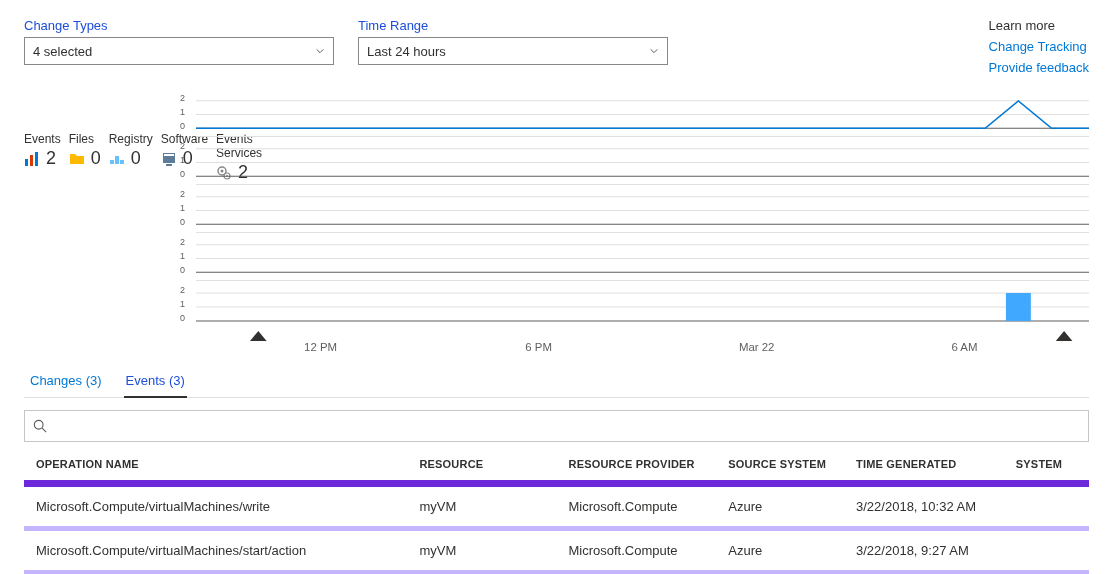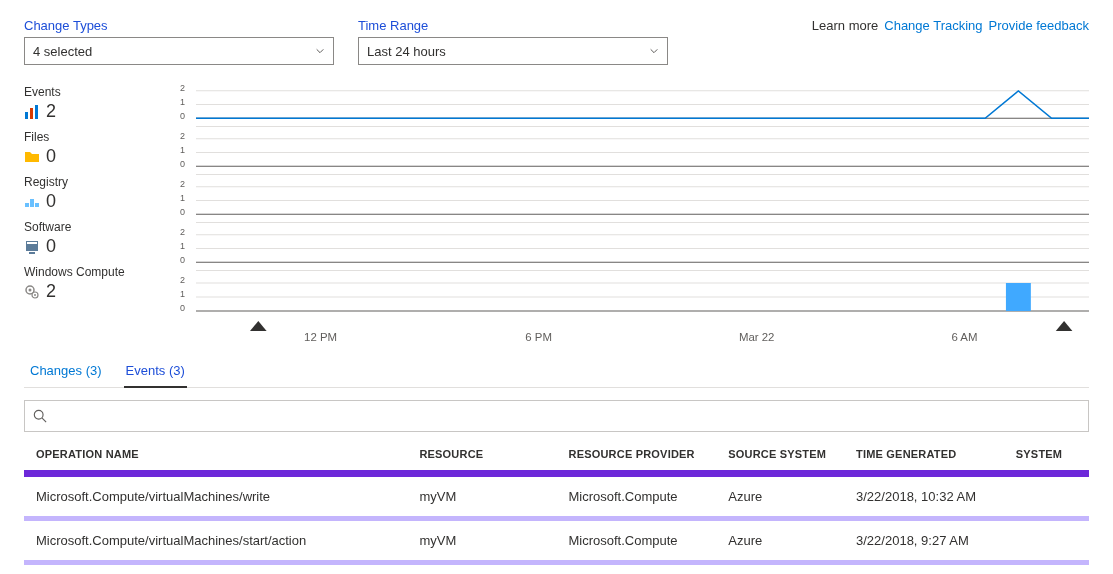--- a/index.html
+++ b/index.html
@@ -20,25 +20,25 @@
     height: 28px;
     width: 310px;
     display: flex;
     align-items: center;
     justify-content: space-between;
     padding: 0 8px;
     font-size: 13px;
     cursor: pointer;
   }
   .chev { width: 10px; height: 10px; }
-  .learn-col { margin-left: auto; display: flex; gap: 6px; font-size: 13px; }
+  .learn-col { margin-left: auto; display: flex; flex-direction: column; gap: 6px; font-size: 13px; }
   .link { color: #0078d4; text-decoration: none; cursor: pointer; }
 
   .charts-row { display: flex; margin-top: 20px; gap: 12px; }
-  .metrics-col { width: 160px; display: flex; flex-direction: column; gap: 2px; }
+  .metrics-col { width: 160px; display: flex; gap: 8px; margin-top: 37px; }
   .metric { margin-bottom: 6px; }
   .metric-label { font-size: 12px; color: #323130; }
   .metric-val { display: flex; align-items: center; gap: 6px; margin-top: 2px; }
   .metric-icon { width: 16px; height: 16px; display: inline-flex; align-items: center; justify-content: center; }
   .metric-num { font-size: 18px; font-weight: 400; }
 
   .charts-col { flex: 1; position: relative; }
   .mini-chart { position: relative; height: 42px; border-bottom: 1px solid #e1dfdd; margin-bottom: 6px; }
   .mini-chart.last { border-bottom: none; margin-bottom: 0; }
   .mini-chart svg { width: 100%; height: 100%; display: block; }
@@ -151,21 +151,21 @@
           <svg viewBox="0 0 16 16">
               <rect x="2" y="2" width="12" height="10" fill="#5c7c9a"></rect>
               <rect x="3" y="3" width="10" height="2" fill="#fff"></rect>
               <rect x="5" y="13" width="6" height="2" fill="#5c7c9a"></rect>
             </svg>
         </span>
         <span class="metric-num">0</span>
       </div>
     </div>
     <div class="metric">
-      <div class="metric-label">Windows Compute</div>
+      <div class="metric-label">Events Services</div>
       <div class="metric-val">
         <span class="metric-icon">
           <svg viewBox="0 0 16 16">
               <circle cx="6" cy="6" r="4" fill="none" stroke="#8a8886" stroke-width="1.5"></circle>
               <circle cx="6" cy="6" r="1.5" fill="#8a8886"></circle>
               <circle cx="11" cy="11" r="3" fill="none" stroke="#8a8886" stroke-width="1.2"></circle>
               <circle cx="11" cy="11" r="1" fill="#8a8886"></circle>
             </svg>
         </span>
         <span class="metric-num">2</span>

